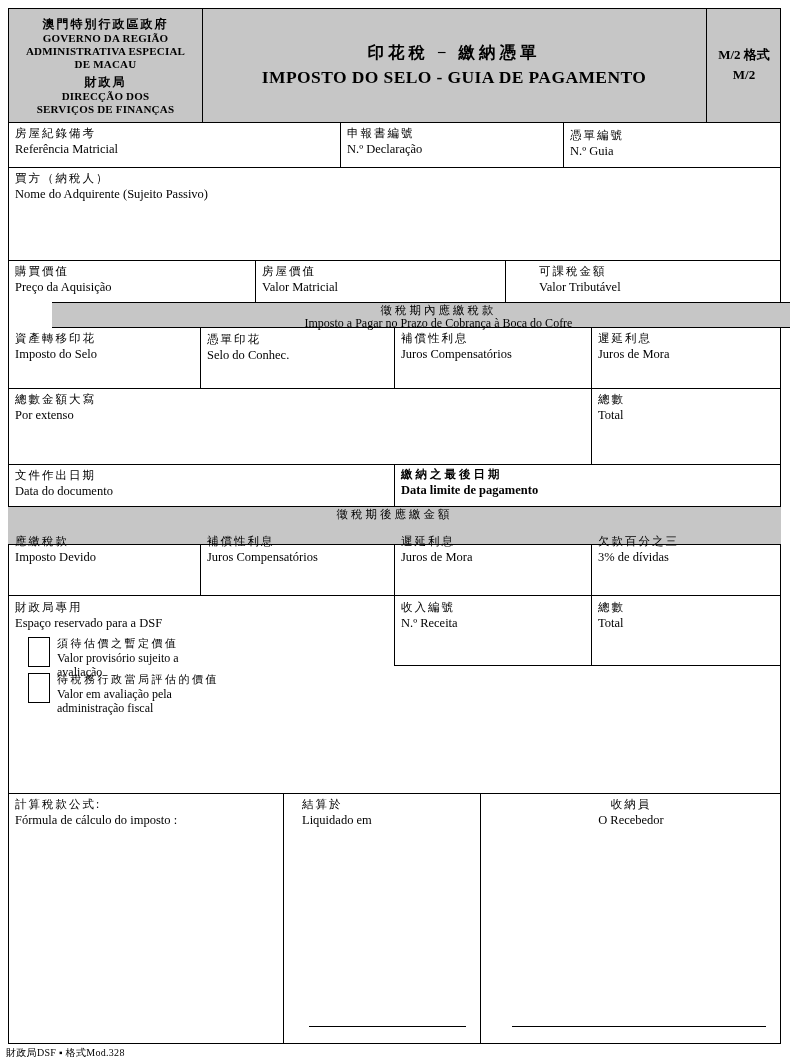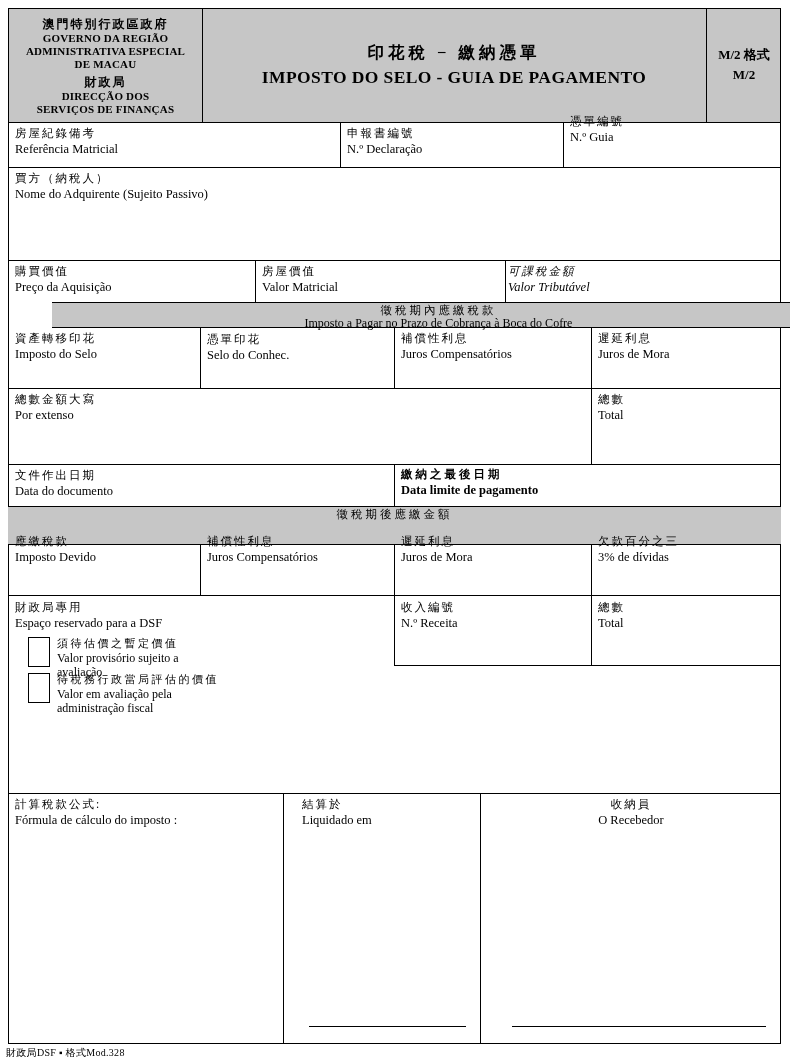--- a/index.html
+++ b/index.html
@@ -97,39 +97,39 @@
   </div>
 
   <div class="abs" style="left:15px;top:126px;">
     <div class="cn">房屋紀錄備考</div>
     <div class="pt">Referência Matricial</div>
   </div>
   <div class="abs" style="left:347px;top:126px;">
     <div class="cn">申報書編號</div>
     <div class="pt">N.º Declaração</div>
   </div>
-  <div class="abs" style="left:570px;top:114px;">
+  <div class="abs" style="left:570px;top:128px;">
     <div class="cn">憑單編號</div>
     <div class="pt">N.º Guia</div>
   </div>
 
   <div class="abs" style="left:15px;top:171px;">
     <div class="cn">買方（納稅人）</div>
     <div class="pt">Nome do Adquirente (Sujeito Passivo)</div>
   </div>
 
   <div class="abs" style="left:15px;top:264px;">
     <div class="cn">購買價值</div>
     <div class="pt">Preço da Aquisição</div>
   </div>
   <div class="abs" style="left:262px;top:264px;">
     <div class="cn">房屋價值</div>
     <div class="pt">Valor Matricial</div>
   </div>
-  <div class="abs" style="left:508px;top:264px;font-style:italic;">
+  <div class="abs" style="left:539px;top:264px;">
     <div class="cn">可課稅金額</div>
     <div class="pt">Valor Tributável</div>
   </div>
 
   <div class="abs" style="left:15px;top:331px;">
     <div class="cn">資產轉移印花</div>
     <div class="pt">Imposto do Selo</div>
   </div>
   <div class="abs" style="left:207px;top:332px;">
     <div class="cn">憑單印花</div>

